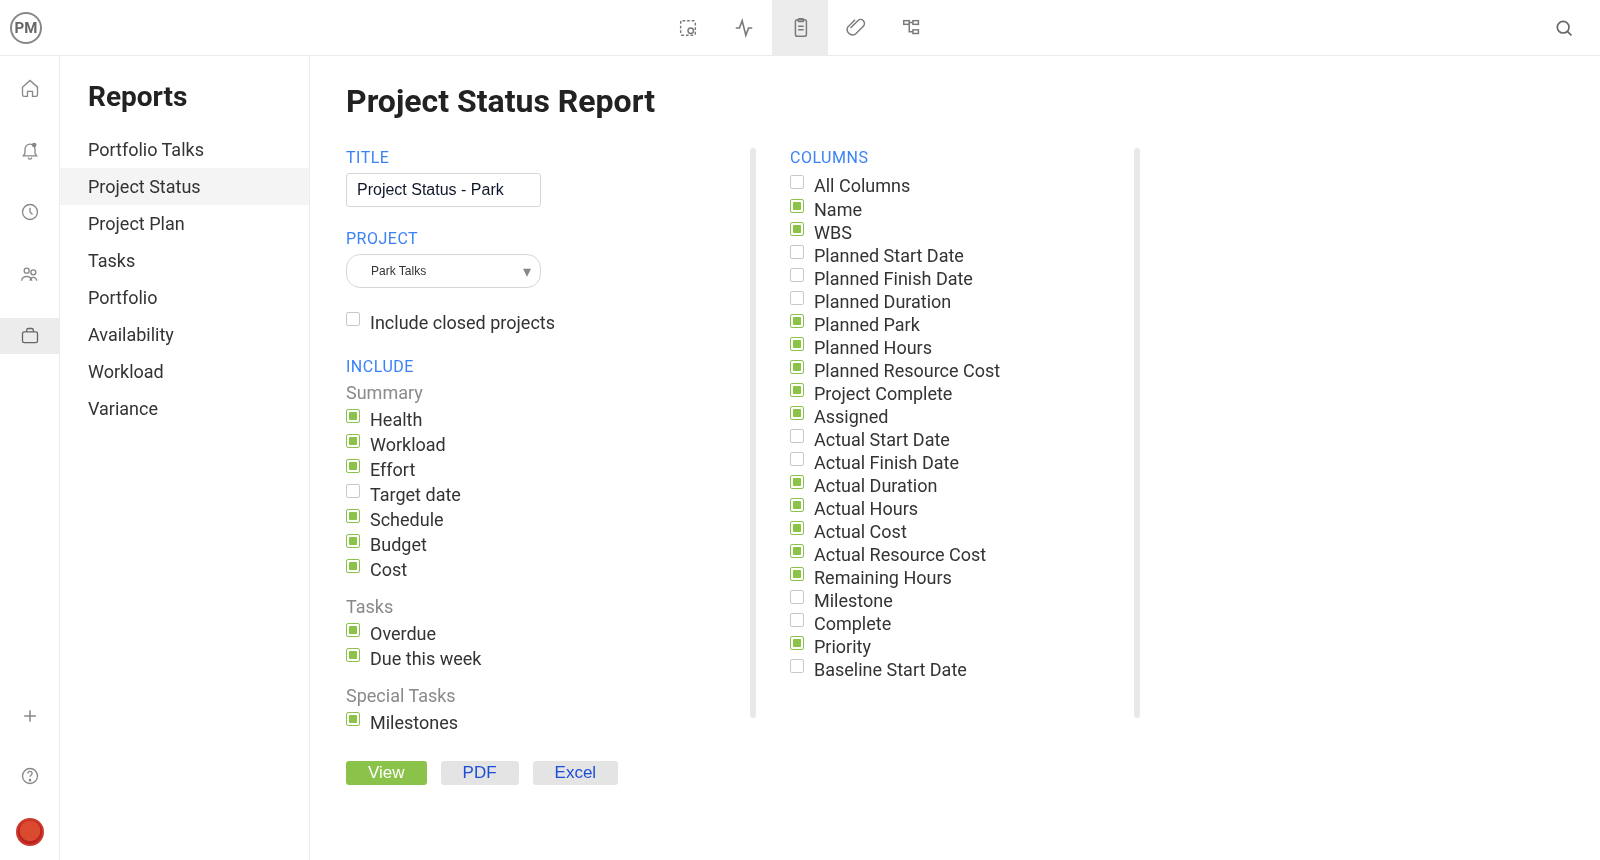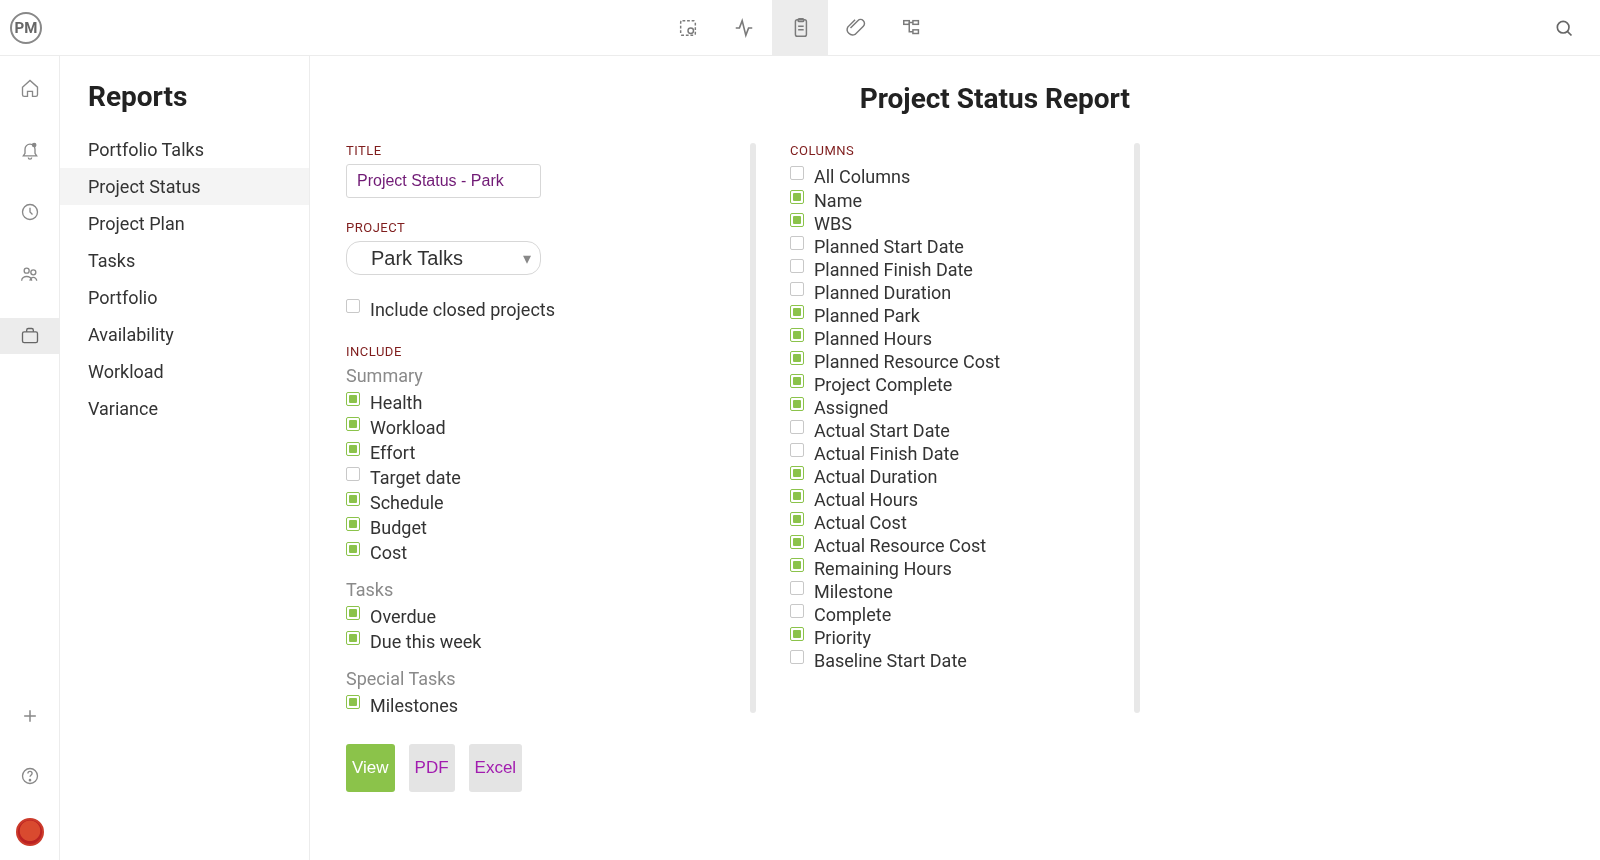--- a/index.html
+++ b/index.html
@@ -20,42 +20,42 @@
 .iconbar .icb svg { width: 20px; height: 20px; }
 .iconbar .icb.active { background: #ececec; color: #666; }
 .iconbar-bottom { position: absolute; bottom: 14px; left: 0; width: 60px; display: flex; flex-direction: column; align-items: center; gap: 24px; }
 .avatar { width: 28px; height: 28px; border-radius: 50%; background: radial-gradient(circle at 50% 45%, #d94a2f 0 55%, #b22 60%); border: 2px solid #cc3b2b; }
 .sidebar { width: 250px; border-right: 1px solid #ececec; padding: 24px 0 0 0; }
 .sidebar h1 { font-size: 28px; font-weight: 700; padding: 0 28px 18px 28px; }
 .side-item { font-size: 18px; padding: 8px 28px; color: #333; cursor: pointer; }
 .side-item.active { background: #f4f4f4; }
 .main { flex: 1; display: flex; padding: 26px 0 0 36px; min-width: 0; }
 .main-col { display: flex; flex-direction: column; }
-.page-title { font-size: 28px; font-weight: 700; margin-bottom: 28px; text-align: right; }
+.page-title { font-size: 32px; font-weight: 700; margin-bottom: 28px; }
 .section-row { display: flex; gap: 44px; }
 .left-panel { width: 400px; position: relative; }
 .right-panel { width: 340px; position: relative; }
 .scroll-indicator { position: absolute; right: -10px; top: 0; width: 6px; height: 570px; background: #e8e8e8; border-radius: 3px; }
-.field-label { font-size: 13px; letter-spacing: 0.5px; color: #7f1d1d; text-transform: uppercase; margin-bottom: 6px; }
-.text-input { width: 195px; height: 34px; border: 1px solid #d7d7d7; border-radius: 3px; padding: 0 10px; font-size: 16px; color: #701a75; background: #fff; }
+.field-label { font-size: 16px; letter-spacing: 0.5px; color: #3b82f6; text-transform: uppercase; margin-bottom: 6px; }
+.text-input { width: 195px; height: 34px; border: 1px solid #d7d7d7; border-radius: 3px; padding: 0 10px; font-size: 16px; color: #0f172a; background: #fff; }
 .select-wrap { position: relative; width: 195px; }
-.select { width: 100%; height: 34px; border: 1px solid #d7d7d7; border-radius: 14px; padding: 0 30px 0 24px; font-size: 20px; color: #333; background: #fff; appearance: none; cursor: pointer; }
+.select { width: 100%; height: 34px; border: 1px solid #d7d7d7; border-radius: 14px; padding: 0 30px 0 24px; font-size: 12px; color: #333; background: #fff; appearance: none; cursor: pointer; }
 .select-caret { position: absolute; right: 10px; top: 50%; transform: translateY(-50%); color: #888; pointer-events: none; }
 .form-block { margin-bottom: 22px; }
 .checkbox-row { display: flex; align-items: flex-start; gap: 10px; font-size: 18px; color: #333; padding: 2px 0; cursor: pointer; }
 .checkbox-row.indent { padding-left: 22px; }
 .cb { width: 14px; height: 14px; border: 1px solid #c8c8c8; border-radius: 2px; flex-shrink: 0; display: flex; align-items: center; justify-content: center; }
 .cb.checked { border-color: #8bc34a; }
 .cb.checked::after { content: ""; width: 8px; height: 8px; background: #8bc34a; border-radius: 1px; }
 .sub-heading { font-size: 18px; color: #8a8a8a; margin-top: 14px; margin-bottom: 4px; }
 .include-block { margin-bottom: 8px; }
 .button-row { display: flex; gap: 14px; margin-top: 26px; }
-.btn { height: 48px; padding: 0 6px; border: none; border-radius: 3px; font-size: 17px; cursor: pointer; }
+.btn { height: 24px; padding: 0 22px; border: none; border-radius: 3px; font-size: 17px; cursor: pointer; }
 .btn.primary { background: #8bc34a; color: #fff; }
-.btn.secondary { background: #e4e4e4; color: #a21caf; }
+.btn.secondary { background: #e4e4e4; color: #1d4ed8; }
 .columns-list .checkbox-row { font-size: 18px; padding: 1px 0; }
 </style>
 </head>
 <body>
 
 <div class="app">
   <div class="topbar">
     <div class="logo-wrap">
       <div class="logo">PM</div>
     </div>

